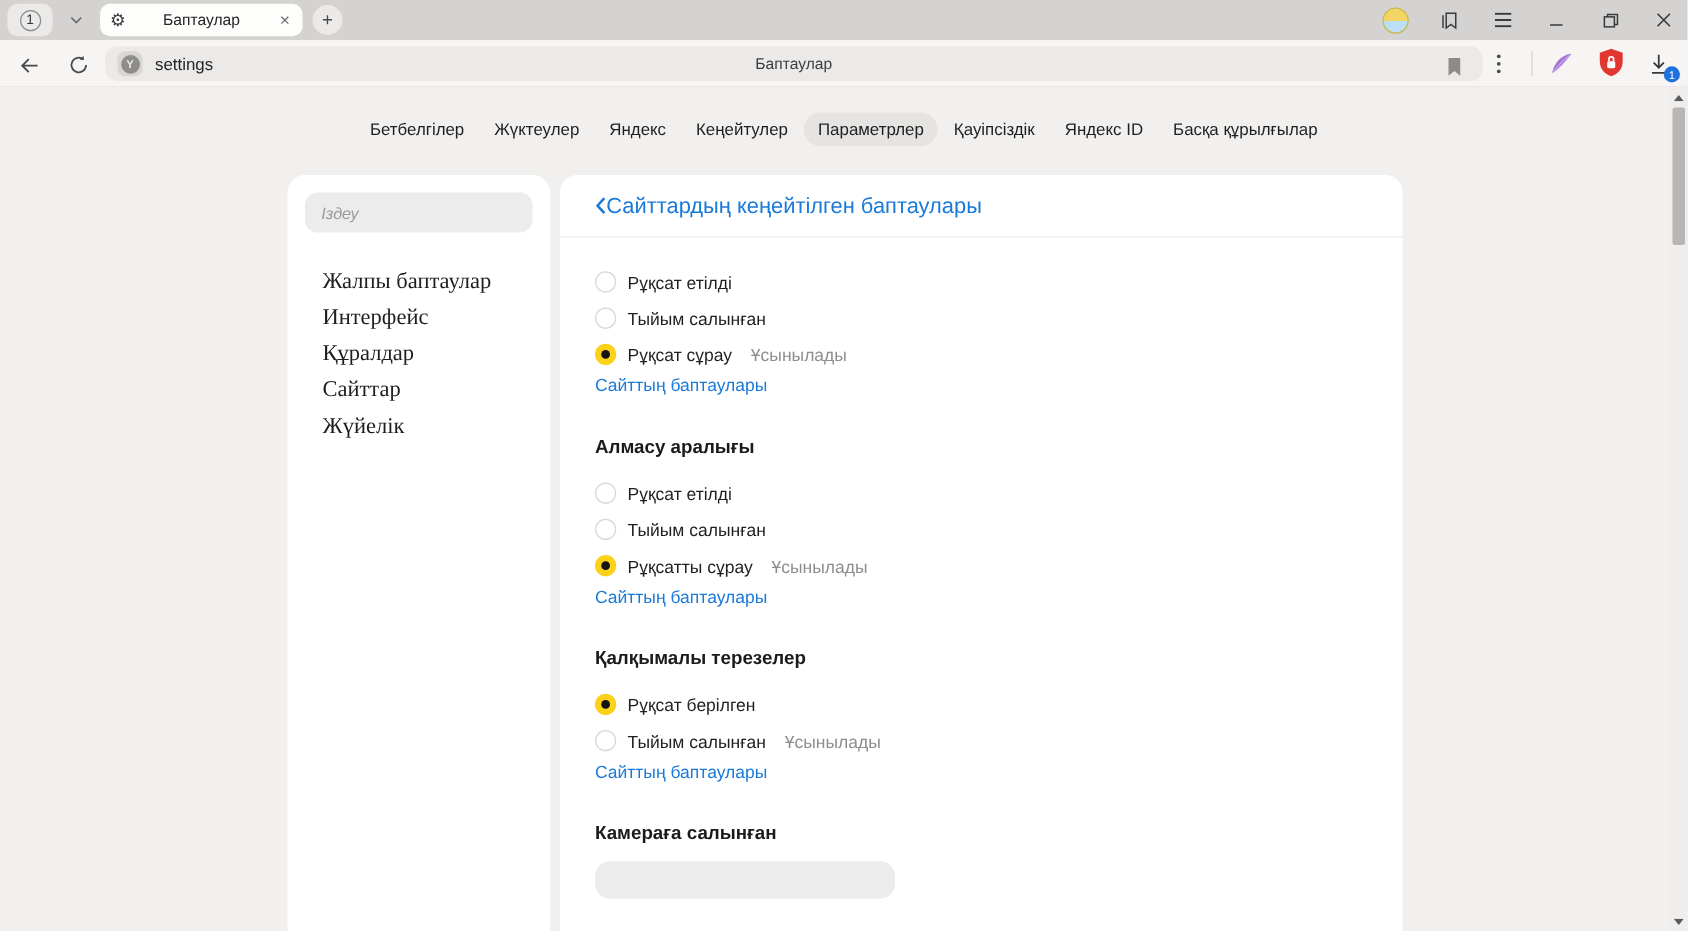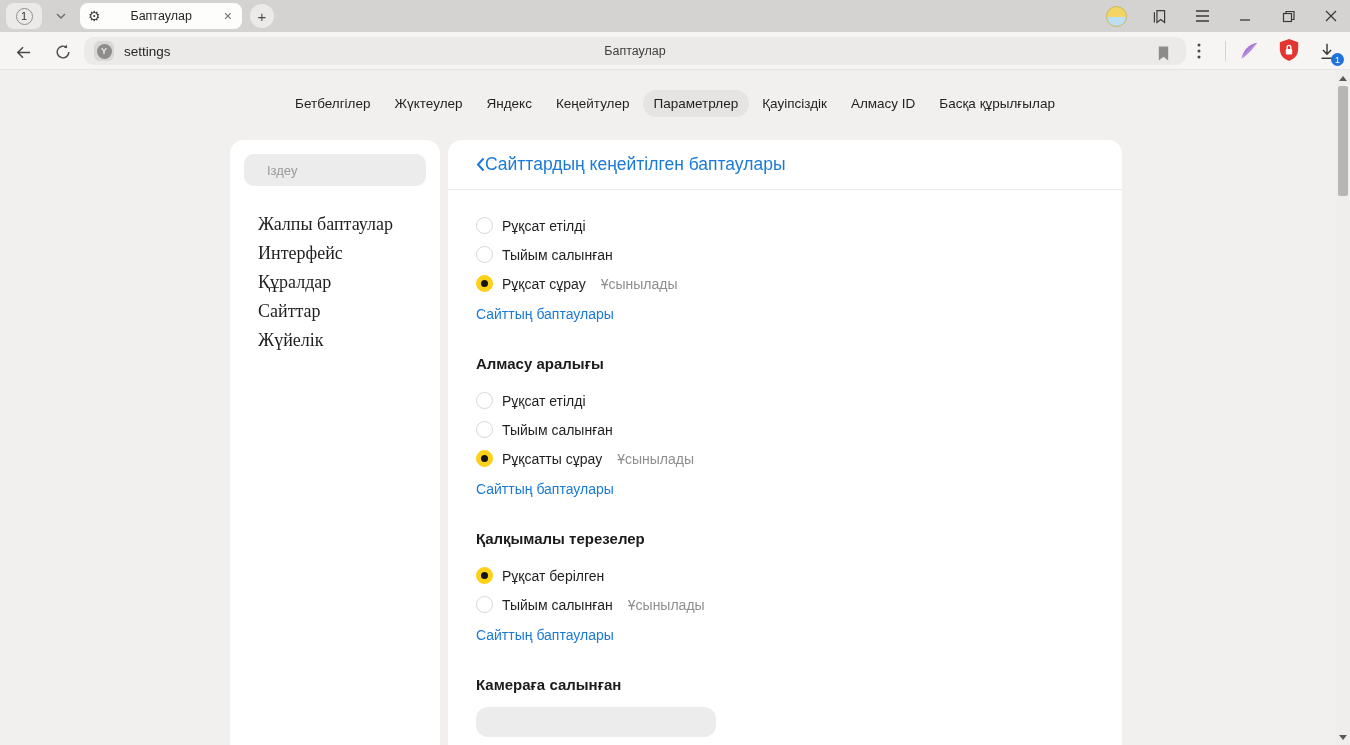--- a/index.html
+++ b/index.html
@@ -58,21 +58,21 @@
 
   .nav-tabs { display:flex; justify-content:center; gap:2px; padding-top:20px; }
   .nav-tab { font-size:13.5px; color:#1f1f1f; padding:6px 11px; border-radius:15px;
     white-space:nowrap; cursor:pointer; }
   .nav-tab.selected { background:#e6e4e2; }
 
   .sidebar-card { position:absolute; left:230px; top:70px; width:210px; bottom:-20px;
     background:#fff; border-radius:14px; }
   .search-box { margin:14px; height:32px; background:#ececec; border-radius:10px; display:flex; align-items:center; }
   .search-box input { border:none; outline:none; background:transparent; width:100%;
-    font-family:inherit; font-size:13px; color:#333; padding:0 23px; }
+    font-family:inherit; font-size:13px; color:#333; padding:0 13px;font-style:italic; }
   .search-box input::placeholder { color:#9a9a9a; }
   .side-list { padding:10px 0 0; }
   .side-item { height:29px; line-height:29px; padding-left:28px; font-size:18px; color:#1e1e1e; cursor:pointer;font-family:Liberation Serif, serif; }
 
   .main-card { position:absolute; left:448px; right:228px; top:70px; bottom:-20px;
     background:#fff; border-radius:14px; overflow:hidden; }
   .card-header { height:50px; display:flex; align-items:center; gap:0; padding:0 28px;
     border-bottom:1px solid #ececeb; cursor:pointer; }
   .card-title { font-size:17.5px; color:#1a7ad9; }
   .card-body { padding:21px 28px 0; }
@@ -80,21 +80,21 @@
   .section { margin-bottom:30px; }
   .section-heading { font-size:15px; font-weight:bold; color:#1b1b1b; line-height:20px; margin-bottom:12px; }
   .opt-row { display:flex; align-items:center; height:29px; gap:9px; cursor:pointer; }
   .radio { width:17px; height:17px; border-radius:50%; background:#fff; border:1px solid #d7d7d7;
     position:relative; flex:none; }
   .radio.checked { background:#fdd118; border-color:#fdd118; }
   .radio.checked::after { content:""; position:absolute; inset:0; margin:auto;
     width:7px; height:7px; border-radius:50%; background:#141414; }
   .opt-label { font-size:14px; color:#1f1f1f; }
   .opt-badge { font-size:14px; color:#8e8e8e; margin-left:6px; }
-  .site-link { display:inline-block; margin-top:6px; font-size:14px; color:#1a7ad9;
+  .site-link { display:inline-block; font-size:14px; color:#1a7ad9;
     line-height:20px; text-decoration:none; cursor:pointer; }
   .camera-select { margin-top:10px; width:240px; height:30px; background:#ececec; border-radius:12px;
     display:flex; align-items:center; gap:6px; padding:0 12px; cursor:pointer; }
 
   
   .scrollbar { position:absolute; right:0; top:0; bottom:0; width:14px; background:#efeeec; }
   .sb-arrow { position:absolute; left:0; width:14px; height:12px; display:flex;
     align-items:center; justify-content:center; cursor:pointer; }
   .sb-arrow.up { top:2px; } .sb-arrow.down { bottom:2px; }
   .sb-thumb { position:absolute; left:2px; top:16px; width:10px; height:110px;
@@ -209,21 +209,21 @@
 
 <div class="page">
 
   <div class="nav-tabs">
     <span class="nav-tab">Бетбелгілер</span>
     <span class="nav-tab">Жүктеулер</span>
     <span class="nav-tab">Яндекс</span>
     <span class="nav-tab">Кеңейтулер</span>
     <span class="nav-tab selected">Параметрлер</span>
     <span class="nav-tab">Қауіпсіздік</span>
-    <span class="nav-tab">Алмасу ID</span>
+    <span class="nav-tab">Яндекс ID</span>
     <span class="nav-tab">Басқа құрылғылар</span>
   </div>
 
   <div class="sidebar-card">
     <div class="search-box">
       <input type="text" placeholder="Іздеу" style="">
     </div>
     <div class="side-list">
       <div class="side-item">Жалпы баптаулар</div>
       <div class="side-item">Интерфейс</div>

